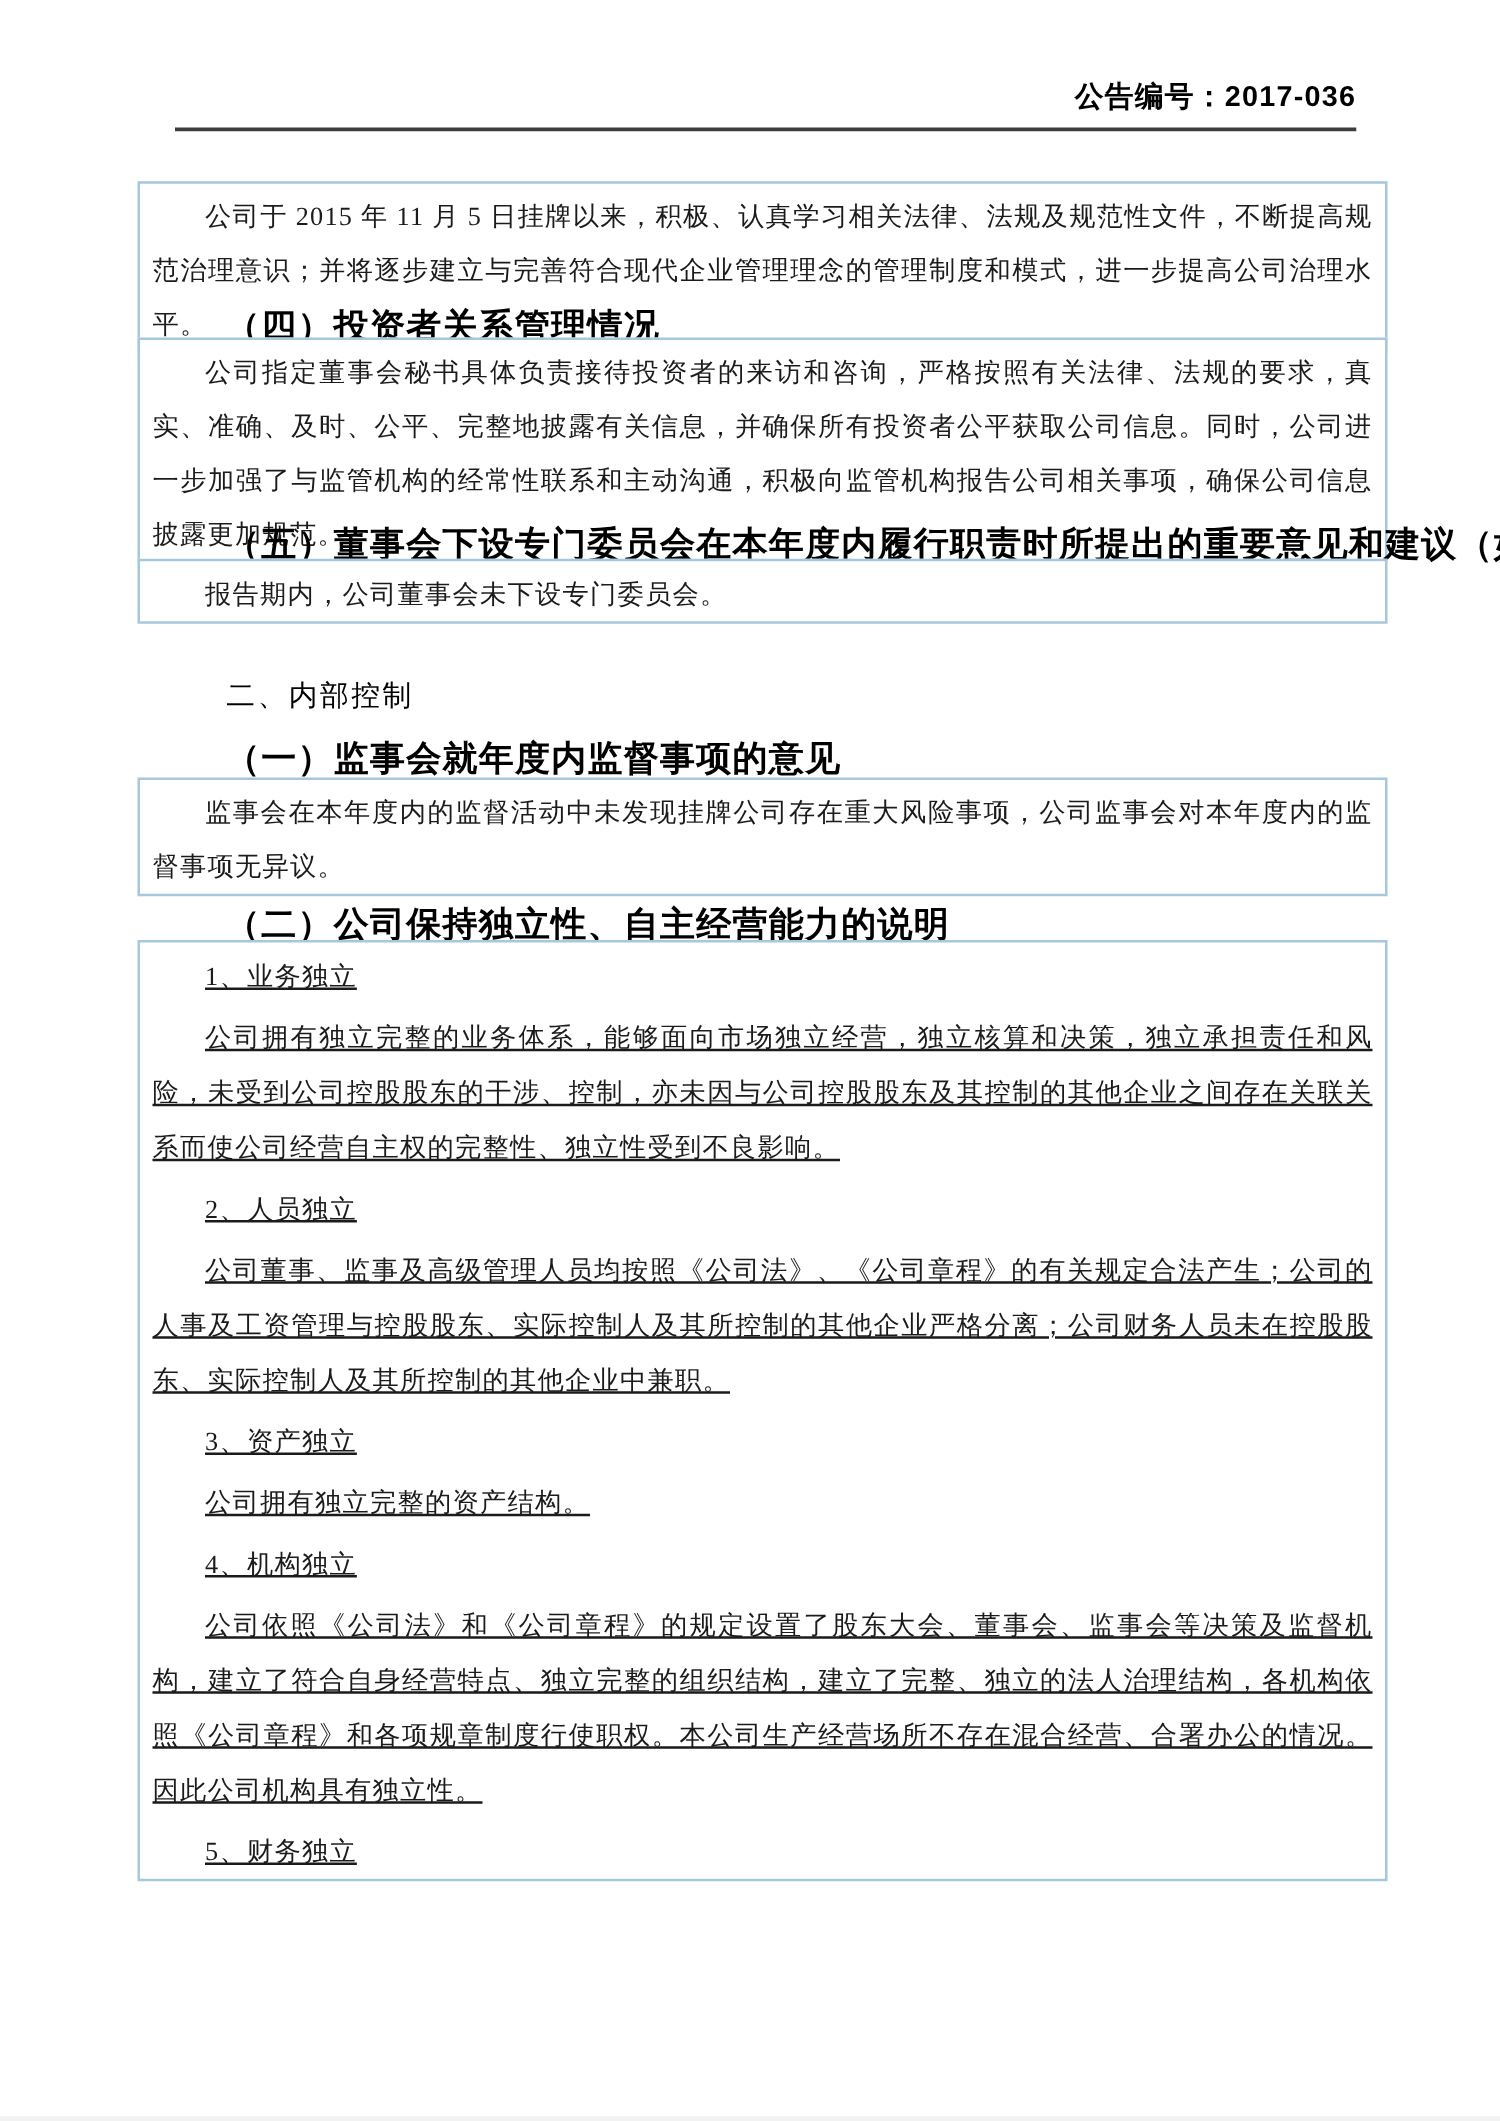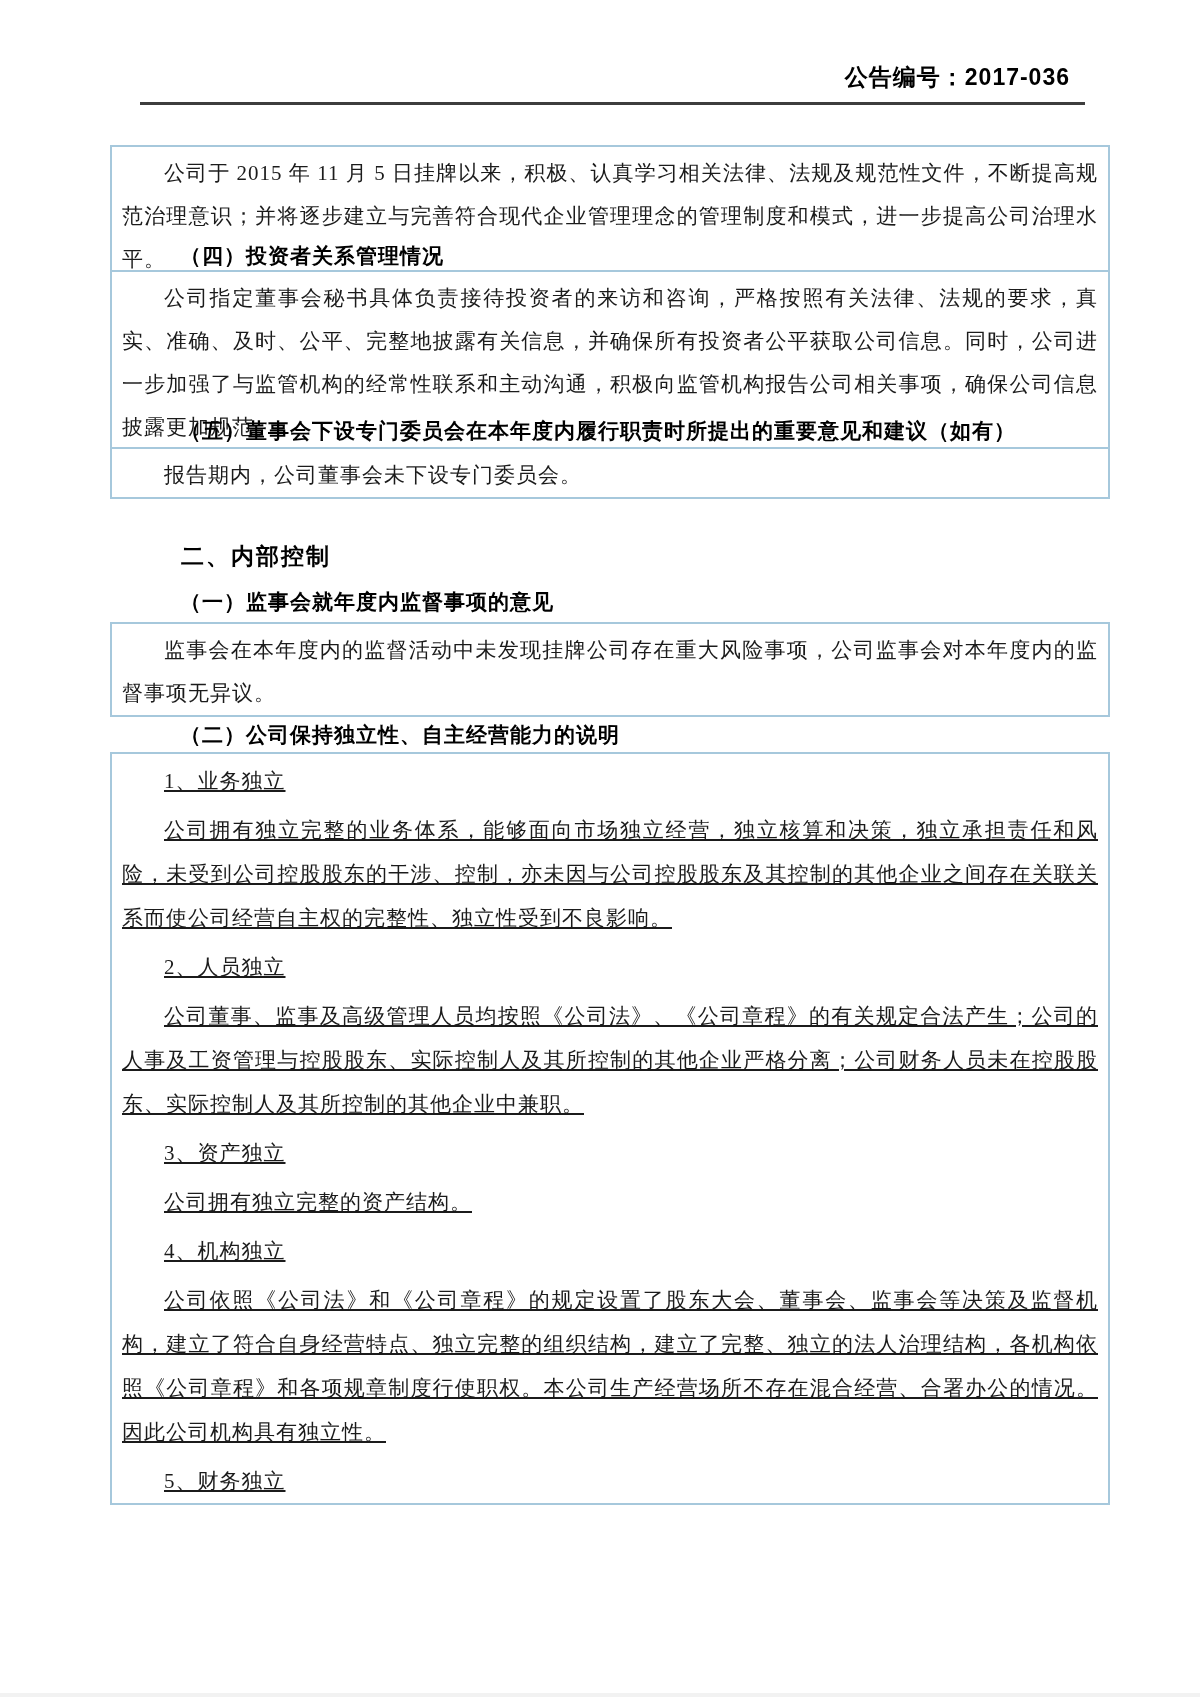--- a/index.html
+++ b/index.html
@@ -17,21 +17,21 @@
     height:1697px;
     background:var(--page-bg);
     overflow:hidden;
     font-family:"Liberation Serif","DejaVu Serif",serif;
     color:var(--text);
   }
   
   .announce-no{
     position:absolute;
     top:62px;
-    right:130px;
+    right:115px;
     font-family:"Liberation Sans","DejaVu Sans",sans-serif;
     font-weight:bold;
     font-size:23px;
     letter-spacing:1px;
     color:var(--heading);
     white-space:nowrap;
   }
   .header-rule{
     position:absolute;
     top:102px;
@@ -66,31 +66,31 @@
   .b5{top:752px;min-height:753px;text-decoration:underline;}
   .b5 p{line-height:44px;}
   .b5 p + p{margin-top:5px;}
   
   .sub-heading{
     position:absolute;
     left:180px;
     margin:0;
     font-family:"Liberation Sans","DejaVu Sans",sans-serif;
     font-weight:bold;
-    font-size:21px;
+    font-size:28px;
     letter-spacing:1px;
     color:var(--heading);
     white-space:nowrap;
   }
   .section-title{
     position:absolute;
     left:181px;
     margin:0;
     font-family:"Liberation Sans","DejaVu Sans",sans-serif;
-    font-weight:bold;
+    font-weight:normal;
     font-size:23px;
     letter-spacing:2px;
     color:var(--heading);
     white-space:nowrap;
   }
   .h4{top:242px;}
   .h5{top:417px;}
   .hsec{top:541px;}
   .h21{top:588px;text-align:center;}
   .h22{top:721px;font-family:Liberation Mono, monospace;}

